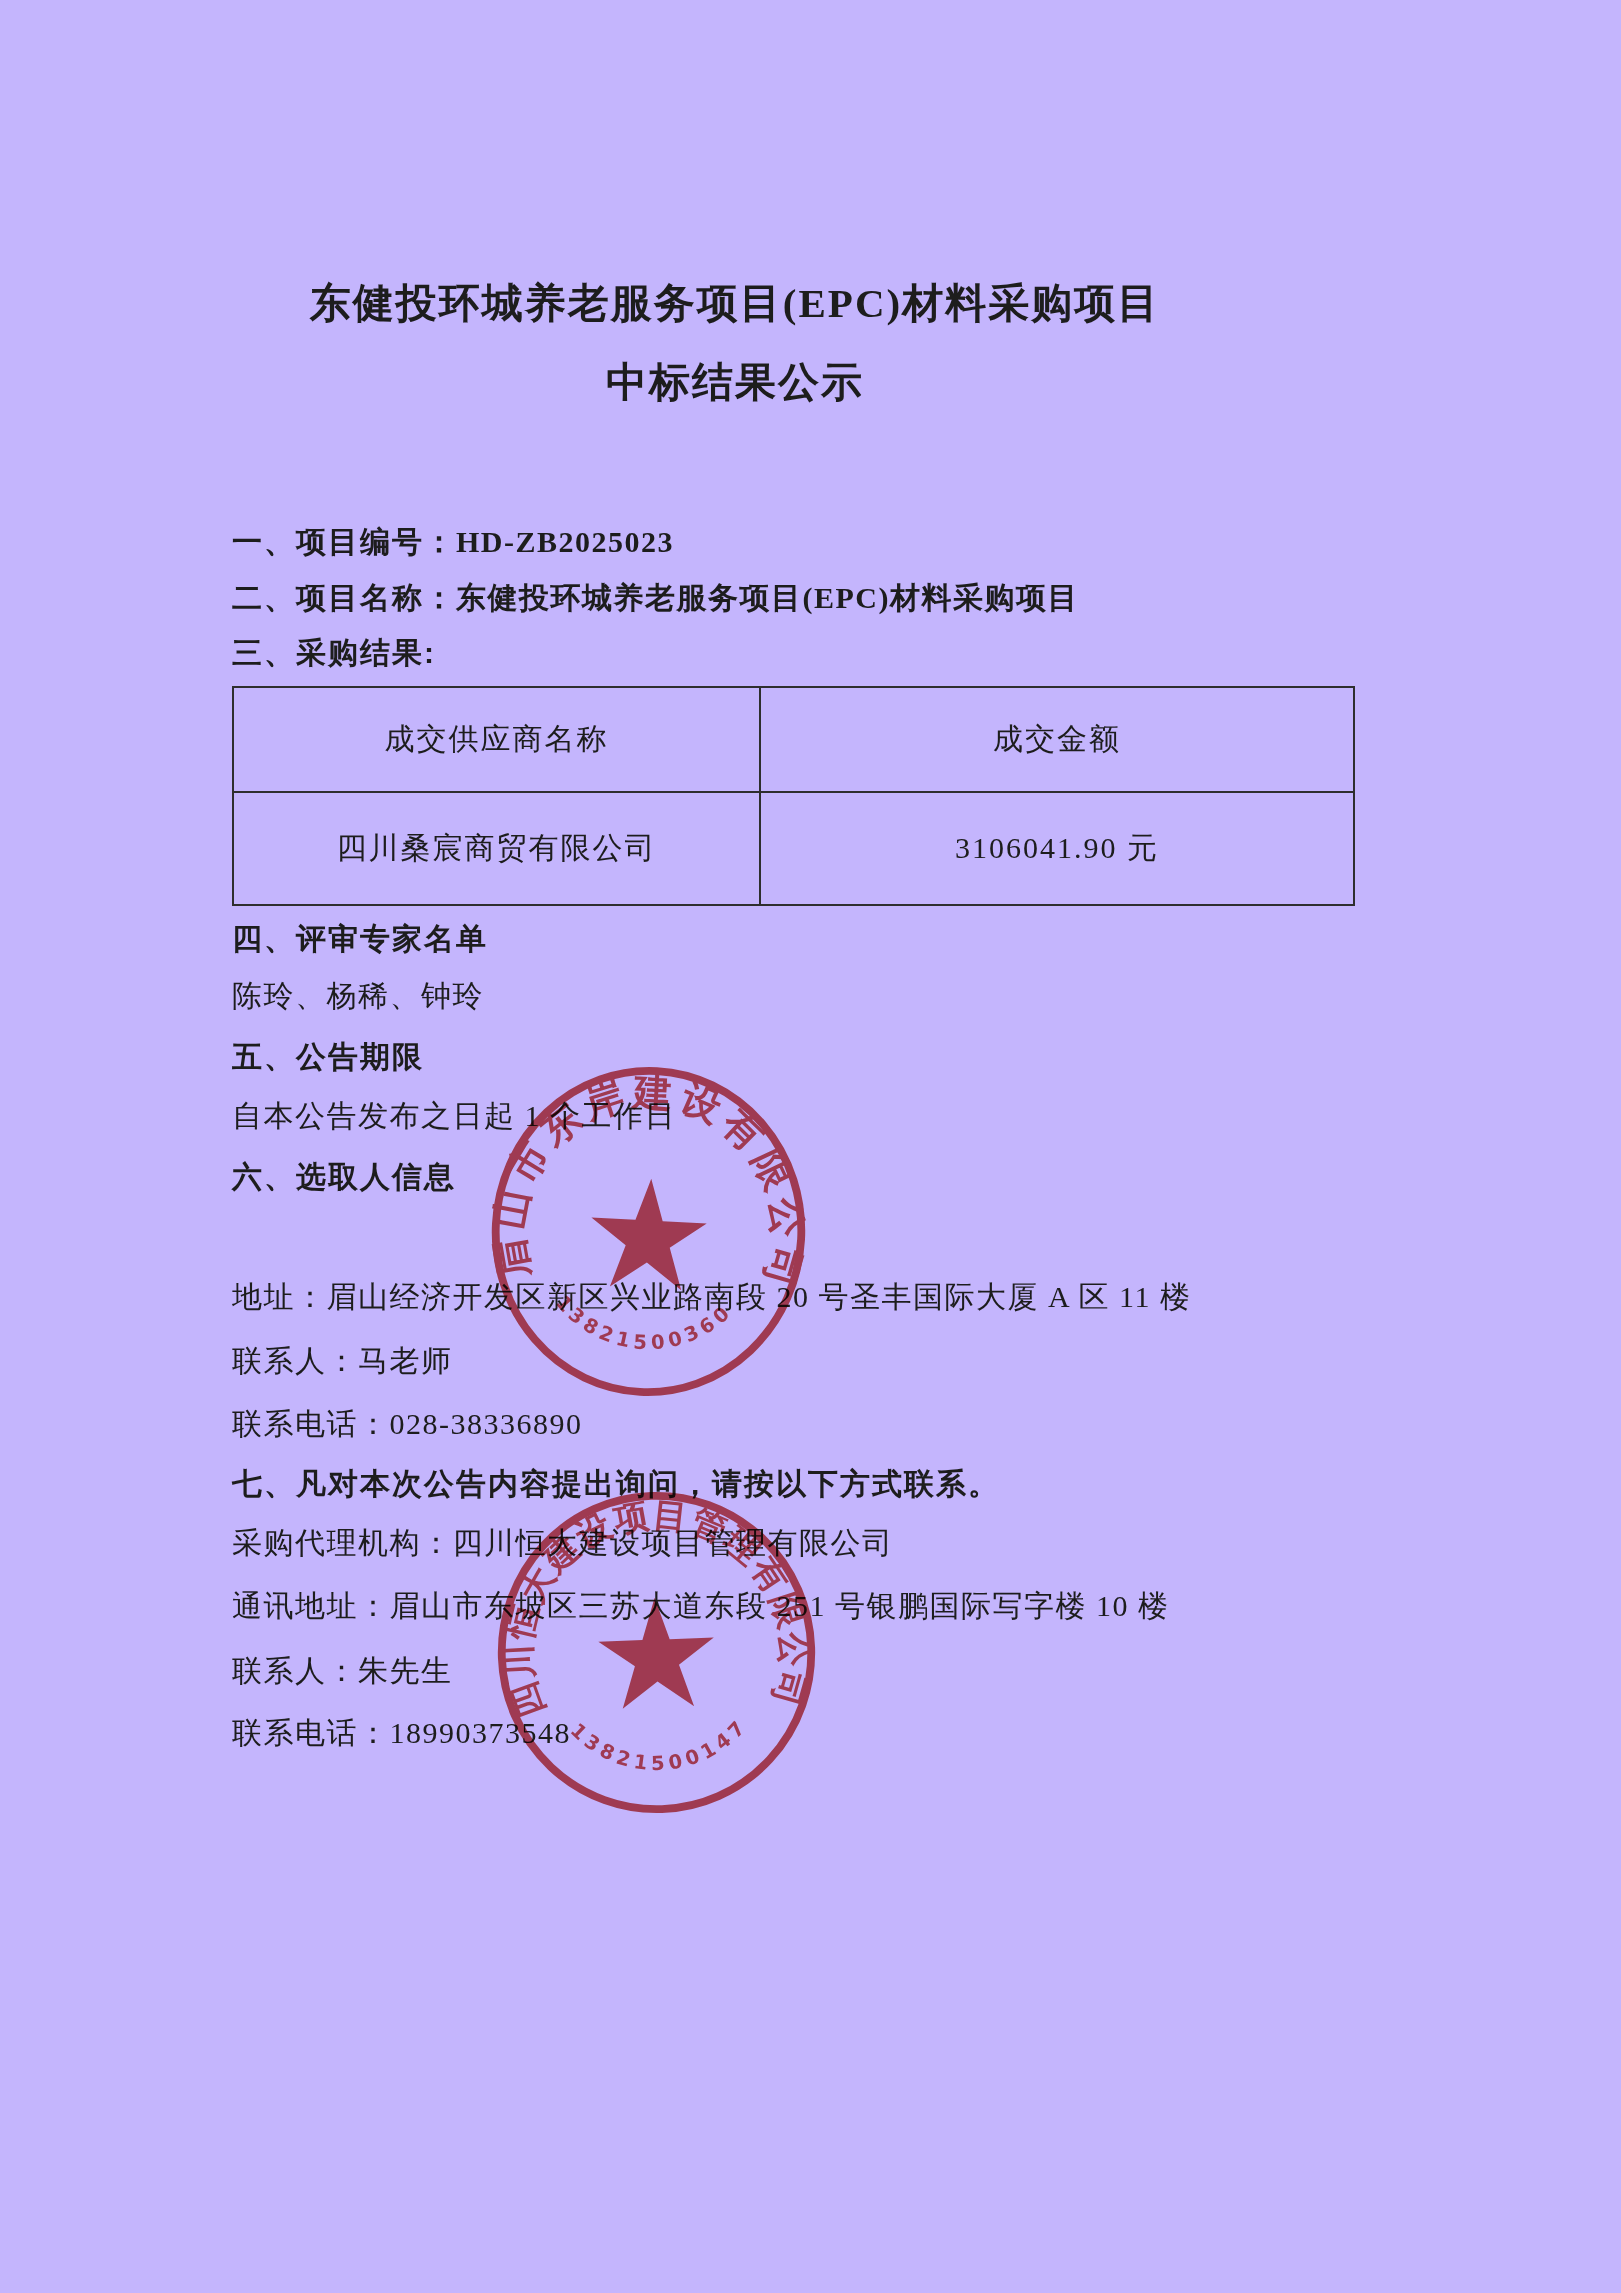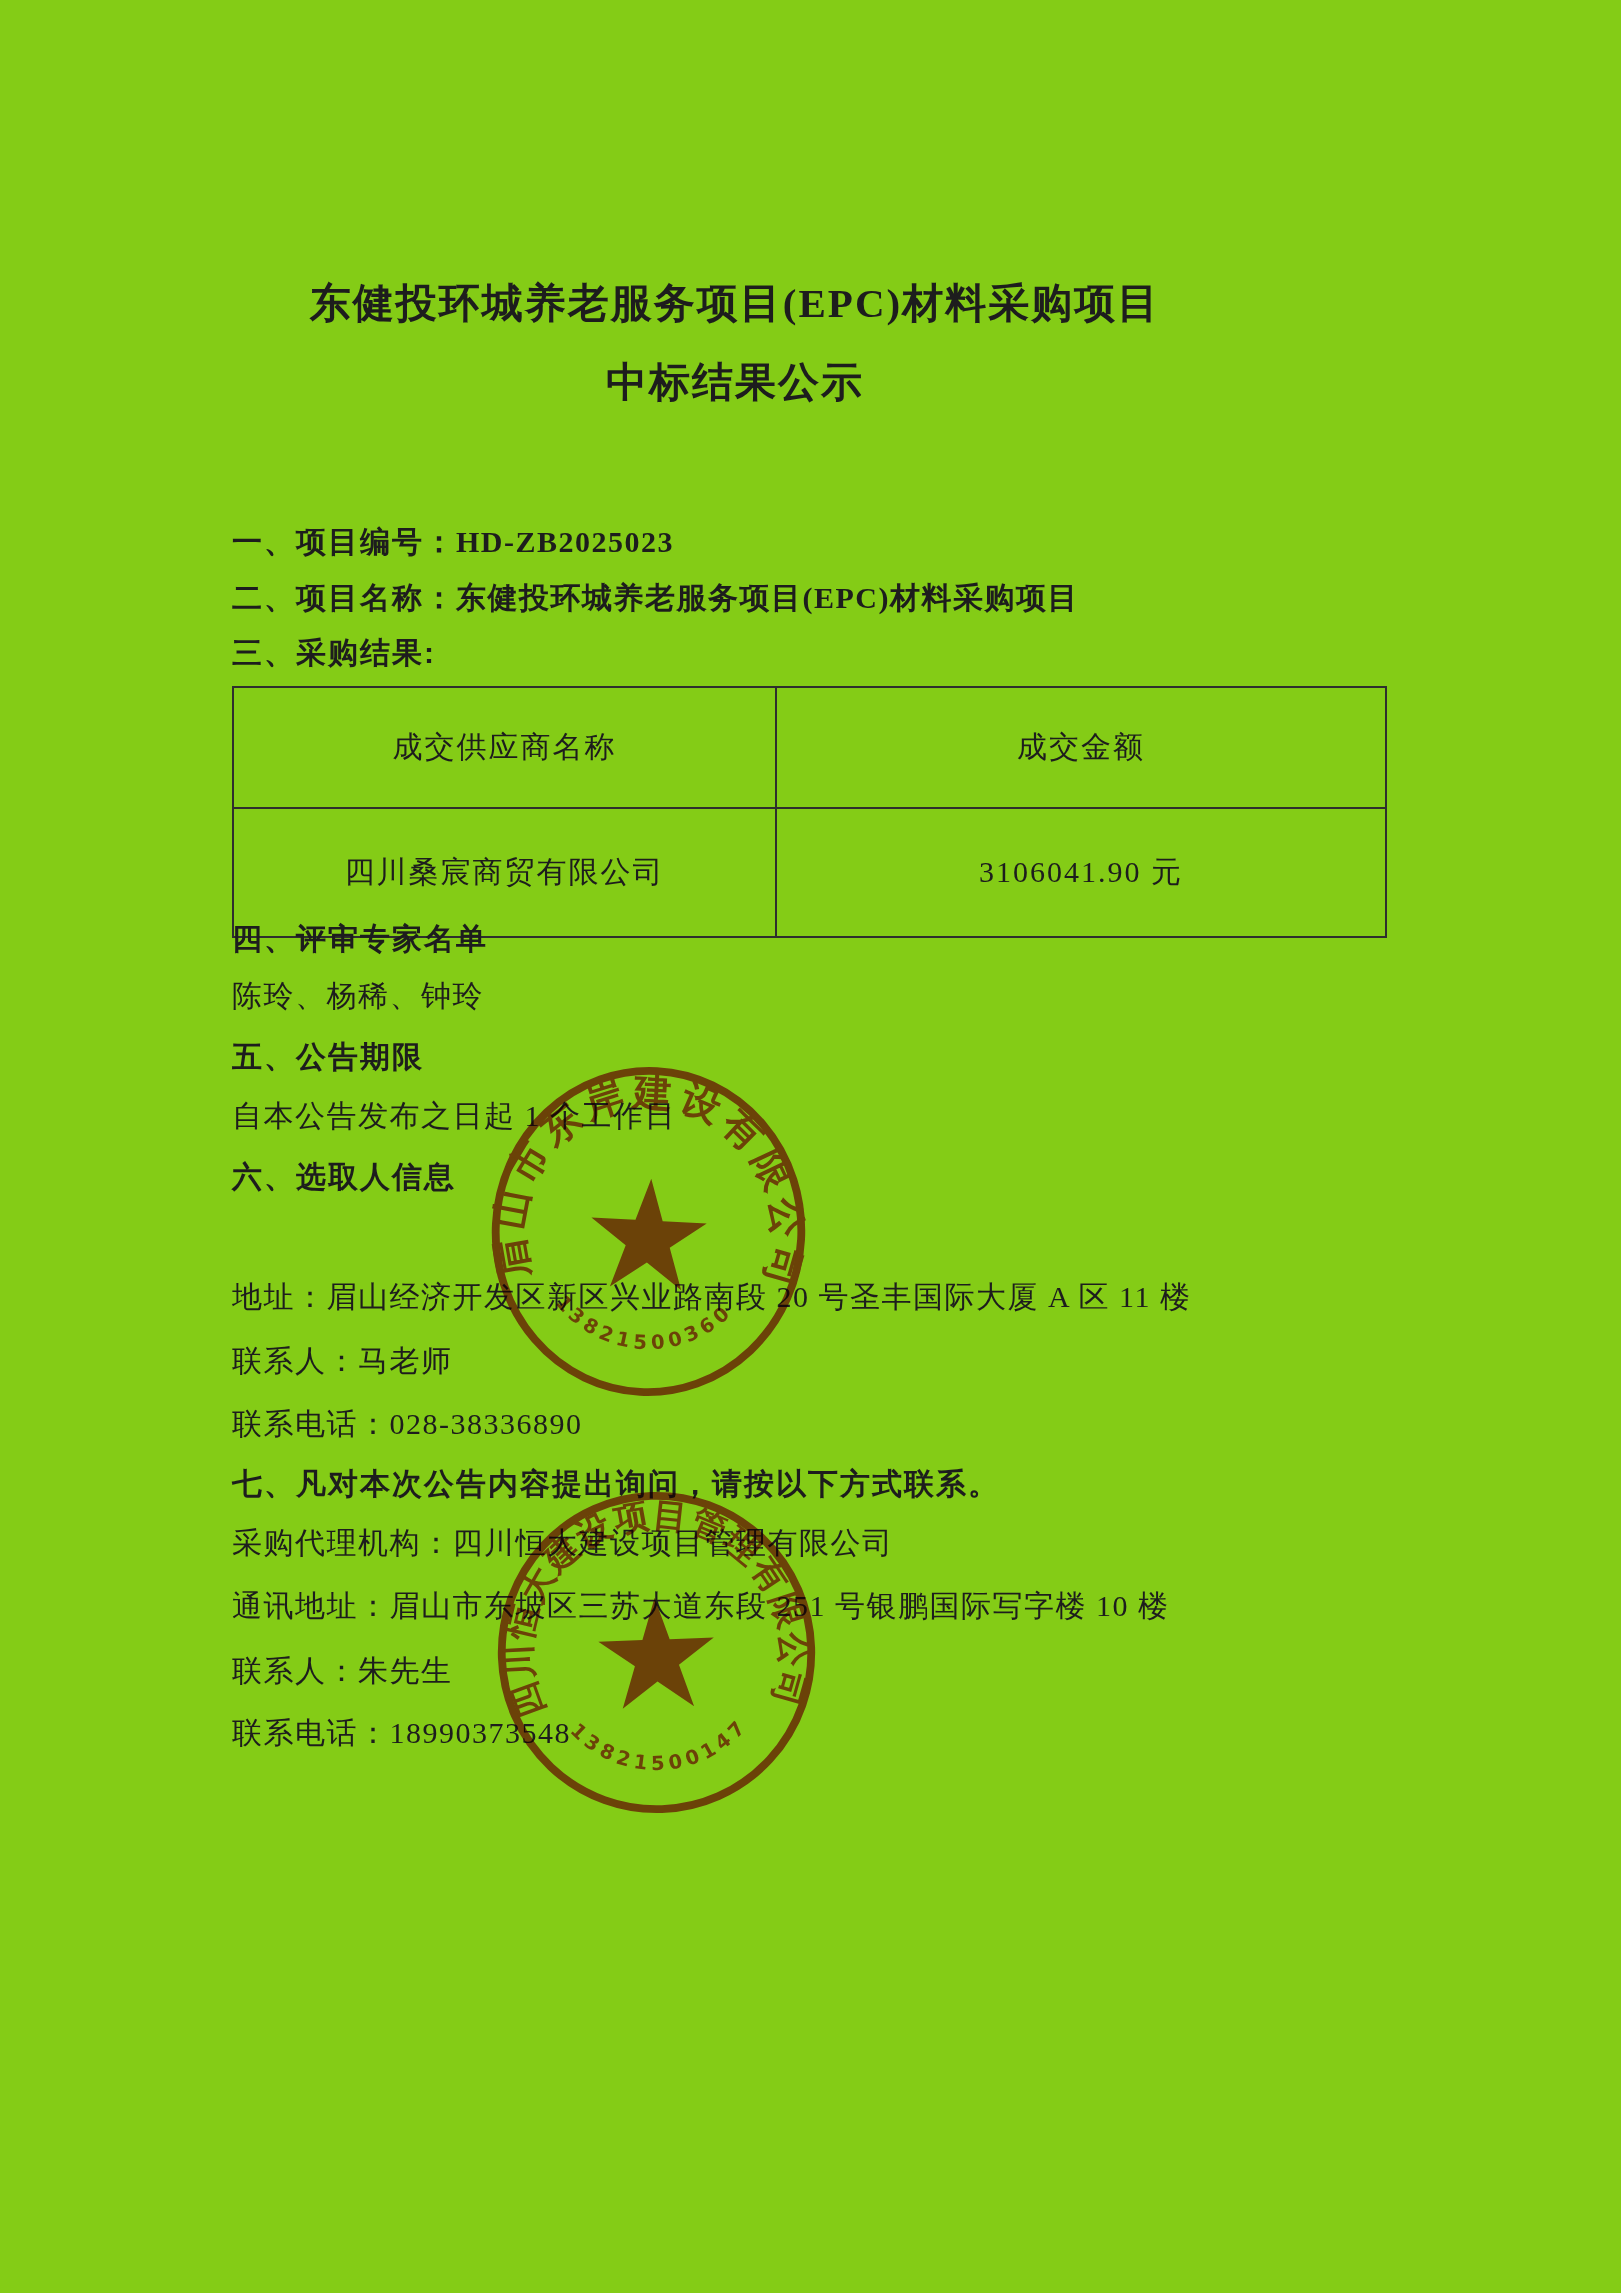--- a/index.html
+++ b/index.html
@@ -1,19 +1,19 @@
 <!DOCTYPE html>
 <html><head>
 <meta charset="utf-8">
 <style>
   html,body{margin:0;padding:0;background:#e8e8e8;}
   .page{
     position:relative;
     width:1621px;height:2294px;
-    background:#84cc16;
+    background:#c4b5fd;
     overflow:hidden;
     font-family:"Liberation Serif", serif;
     color:#1d1d1d;
   }
   .title{
     position:absolute;left:0;width:1470px;text-align:center;
     font-family:"Liberation Serif", serif;
     font-weight:700;font-size:41px;letter-spacing:2px;white-space:nowrap;
   }
   .t1{top:276px;}
@@ -27,21 +27,21 @@
     font-weight:700;letter-spacing:2px;
   }
   .value{font-family:"Liberation Serif", serif;font-weight:700;}
   .results-table{
     position:absolute;left:232px;top:686px;width:1117px;
     border:2px solid #2e2e2e;border-collapse:collapse;table-layout:fixed;
     font-size:30px;letter-spacing:2px;color:#1d1d1d;
   }
   .results-table td{
     border:2px solid #2e2e2e;text-align:center;vertical-align:middle;
-    padding:8px;
+    padding:0;
   }
   .results-table .hrow td{height:103px;}
   .results-table .drow td{height:111px;}
   .col1{width:525px;} .col2{width:592px;}
   .seal{
     position:absolute;
     mix-blend-mode:multiply;
     opacity:0.88;
   }
   .seal-1{left:482px;top:1065px;transform:rotate(3deg);}

